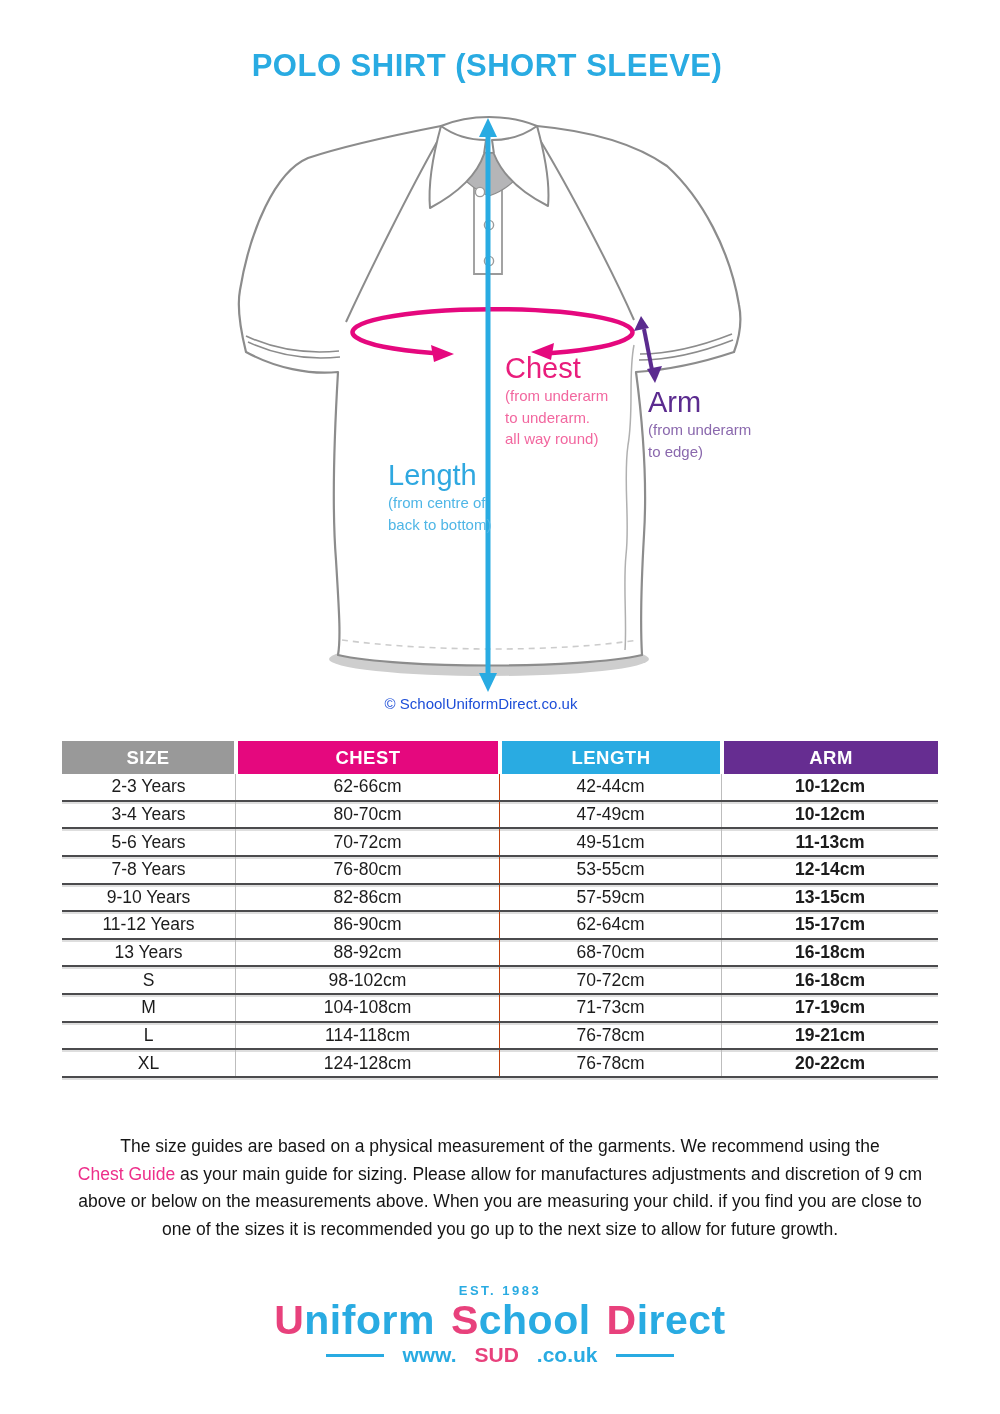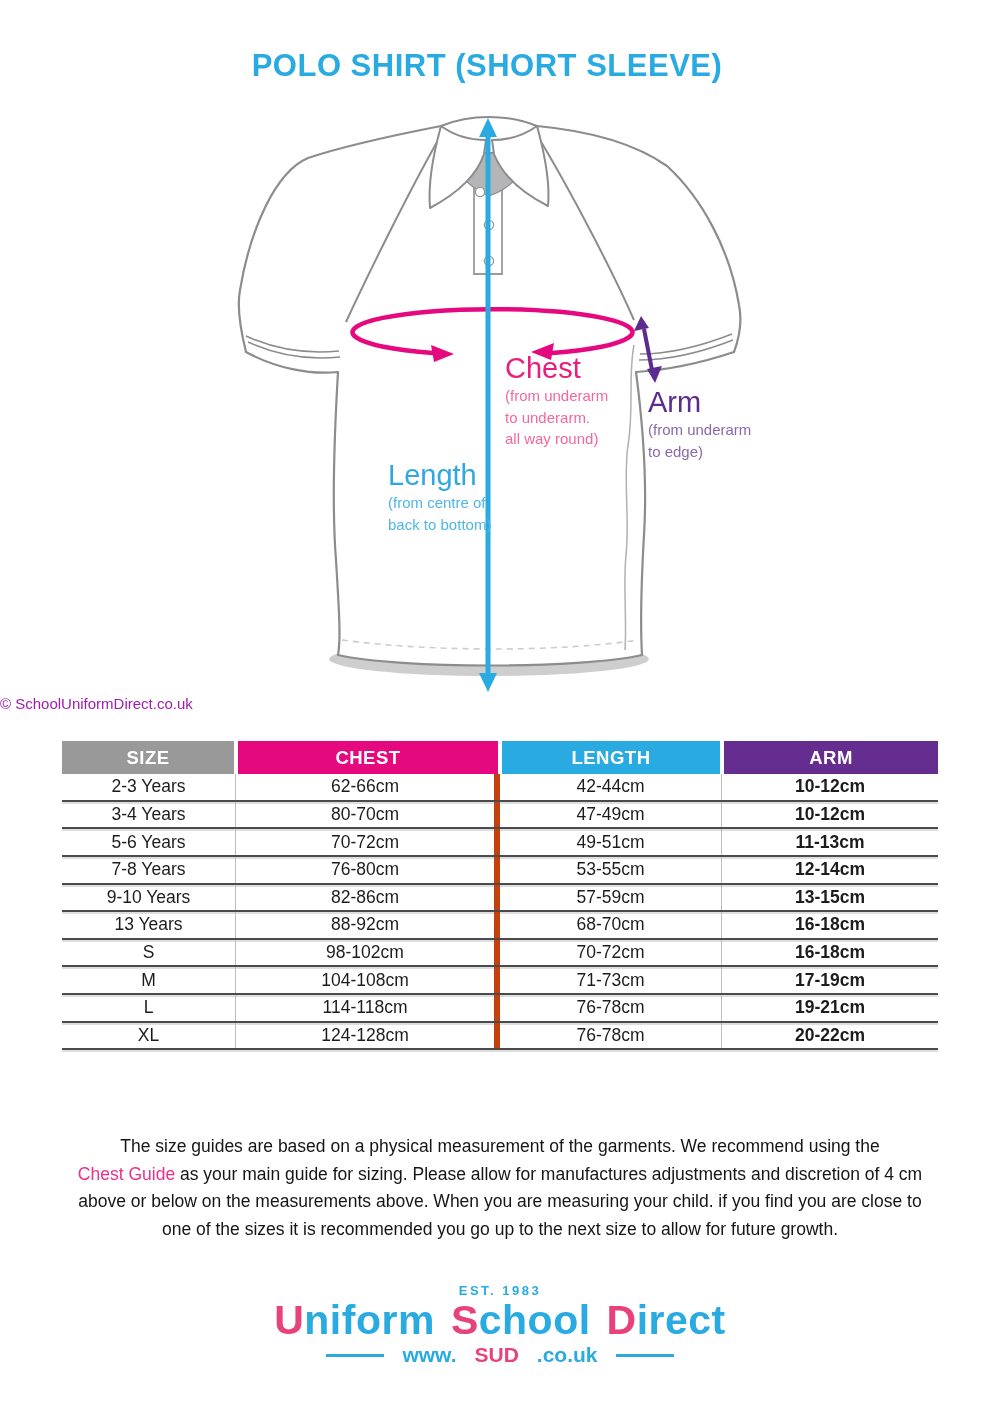--- a/index.html
+++ b/index.html
@@ -25,38 +25,38 @@
   .arm-label { left:648px; top:386px; }
   .arm-label .t { font-size:29px; color:#5B2B8F; }
   .arm-label .s { display:block; font-size:15px; color:#8A68AD; line-height:21.5px; }
   .arm-label .s:first-of-type { margin-top:4px; }
 
   .length-label { left:388px; top:459px; }
   .length-label .t { font-size:29px; color:#2FA8E0; }
   .length-label .s { display:block; font-size:15px; color:#4FB6E6; line-height:21.5px; }
   .length-label .s:first-of-type { margin-top:5px; }
 
-  .copyright { top:695px; left:0; width:962px; text-align:left; font-size:15px; color:#a21caf; }
+  .copyright { top:695px; left:0; width:962px; text-align:center; font-size:15px; color:#1d4ed8; }
 
   
   .size-table { left:62px; top:741px; width:876px; }
   .thead { display:flex; height:33px; }
   .hcell { display:flex; align-items:center; justify-content:center;
            color:#ffffff; font-size:18.5px; font-weight:bold; letter-spacing:0.5px;text-align:center; }
   .h0 { width:172px; background:#999999; }
   .h1 { width:260px; background:#E5087E; margin-left:4px; }
   .h2 { width:218px; background:#29ABE2; margin-left:4px; }
   .h3 { width:214px; background:#662D91; margin-left:4px; }
 
   .trow { display:flex; height:27.64px; box-sizing:border-box;
           border-bottom:2px solid #4B4B4D; box-shadow:0 2px 0 #DEDEDE; }
   .tcell { display:flex; align-items:center; justify-content:center;
            box-sizing:border-box; font-size:17.5px; color:#1C1C1C; }
   .tcell.c0 { width:174px; border-right:1px solid #BDBDBD; }
-  .tcell.c1 { width:264px; border-right:6px solid #c2410c; }
+  .tcell.c1 { width:264px; border-right:1px solid #c2410c; }
   .tcell.c2 { width:222px; border-right:1px solid #BDBDBD; }
   .tcell.c3 { width:216px;font-weight:bold; }
 
   
   .note { top:1133px; left:0; width:1000px; text-align:center;
           font-size:17.5px; line-height:27.5px; color:#151515; }
   .note .ln { display:block; }
   .note .hl { color:#ED2E8A; }
 
   
@@ -186,20 +186,26 @@
         <div class="tcell c2">53-55cm</div>
         <div class="tcell c3">12-14cm</div>
       </div>
       <div class="trow">
         <div class="tcell c0">9-10 Years</div>
         <div class="tcell c1">82-86cm</div>
         <div class="tcell c2">57-59cm</div>
         <div class="tcell c3">13-15cm</div>
       </div>
       <div class="trow">
+        <div class="tcell c0">11-12 Years</div>
+        <div class="tcell c1">86-90cm</div>
+        <div class="tcell c2">62-64cm</div>
+        <div class="tcell c3">15-17cm</div>
+      </div>
+      <div class="trow">
         <div class="tcell c0">13 Years</div>
         <div class="tcell c1">88-92cm</div>
         <div class="tcell c2">68-70cm</div>
         <div class="tcell c3">16-18cm</div>
       </div>
       <div class="trow">
         <div class="tcell c0">S</div>
         <div class="tcell c1">98-102cm</div>
         <div class="tcell c2">70-72cm</div>
         <div class="tcell c3">16-18cm</div>
@@ -220,21 +226,21 @@
         <div class="tcell c0">XL</div>
         <div class="tcell c1">124-128cm</div>
         <div class="tcell c2">76-78cm</div>
         <div class="tcell c3">20-22cm</div>
       </div>
     </div>
 </div>
 
 <div class="abs note">
   <span class="ln">The size guides are based on a physical measurement of the garments. We recommend using the</span>
-  <span class="ln"><span class="hl">Chest Guide</span><span> as your main guide for sizing. Please allow for manufactures adjustments and discretion of 4 cm</span></span>
+  <span class="ln"><span class="hl">Chest Guide</span><span> as your main guide for sizing. Please allow for manufactures adjustments and discretion of 9 cm</span></span>
   <span class="ln">above or below on the measurements above. When you are measuring your child. if you find you are close to</span>
   <span class="ln">one of the sizes it is recommended you go up to the next size to allow for future growth.</span>
 </div>
 
 <div class="abs logo-est">EST. 1983</div>
 <div class="abs logo-name">
   <span><span class="initial">U</span><span>niform</span></span>
   <span><span class="initial">S</span><span>chool</span></span>
   <span><span class="initial">D</span><span>irect</span></span>
 </div>

